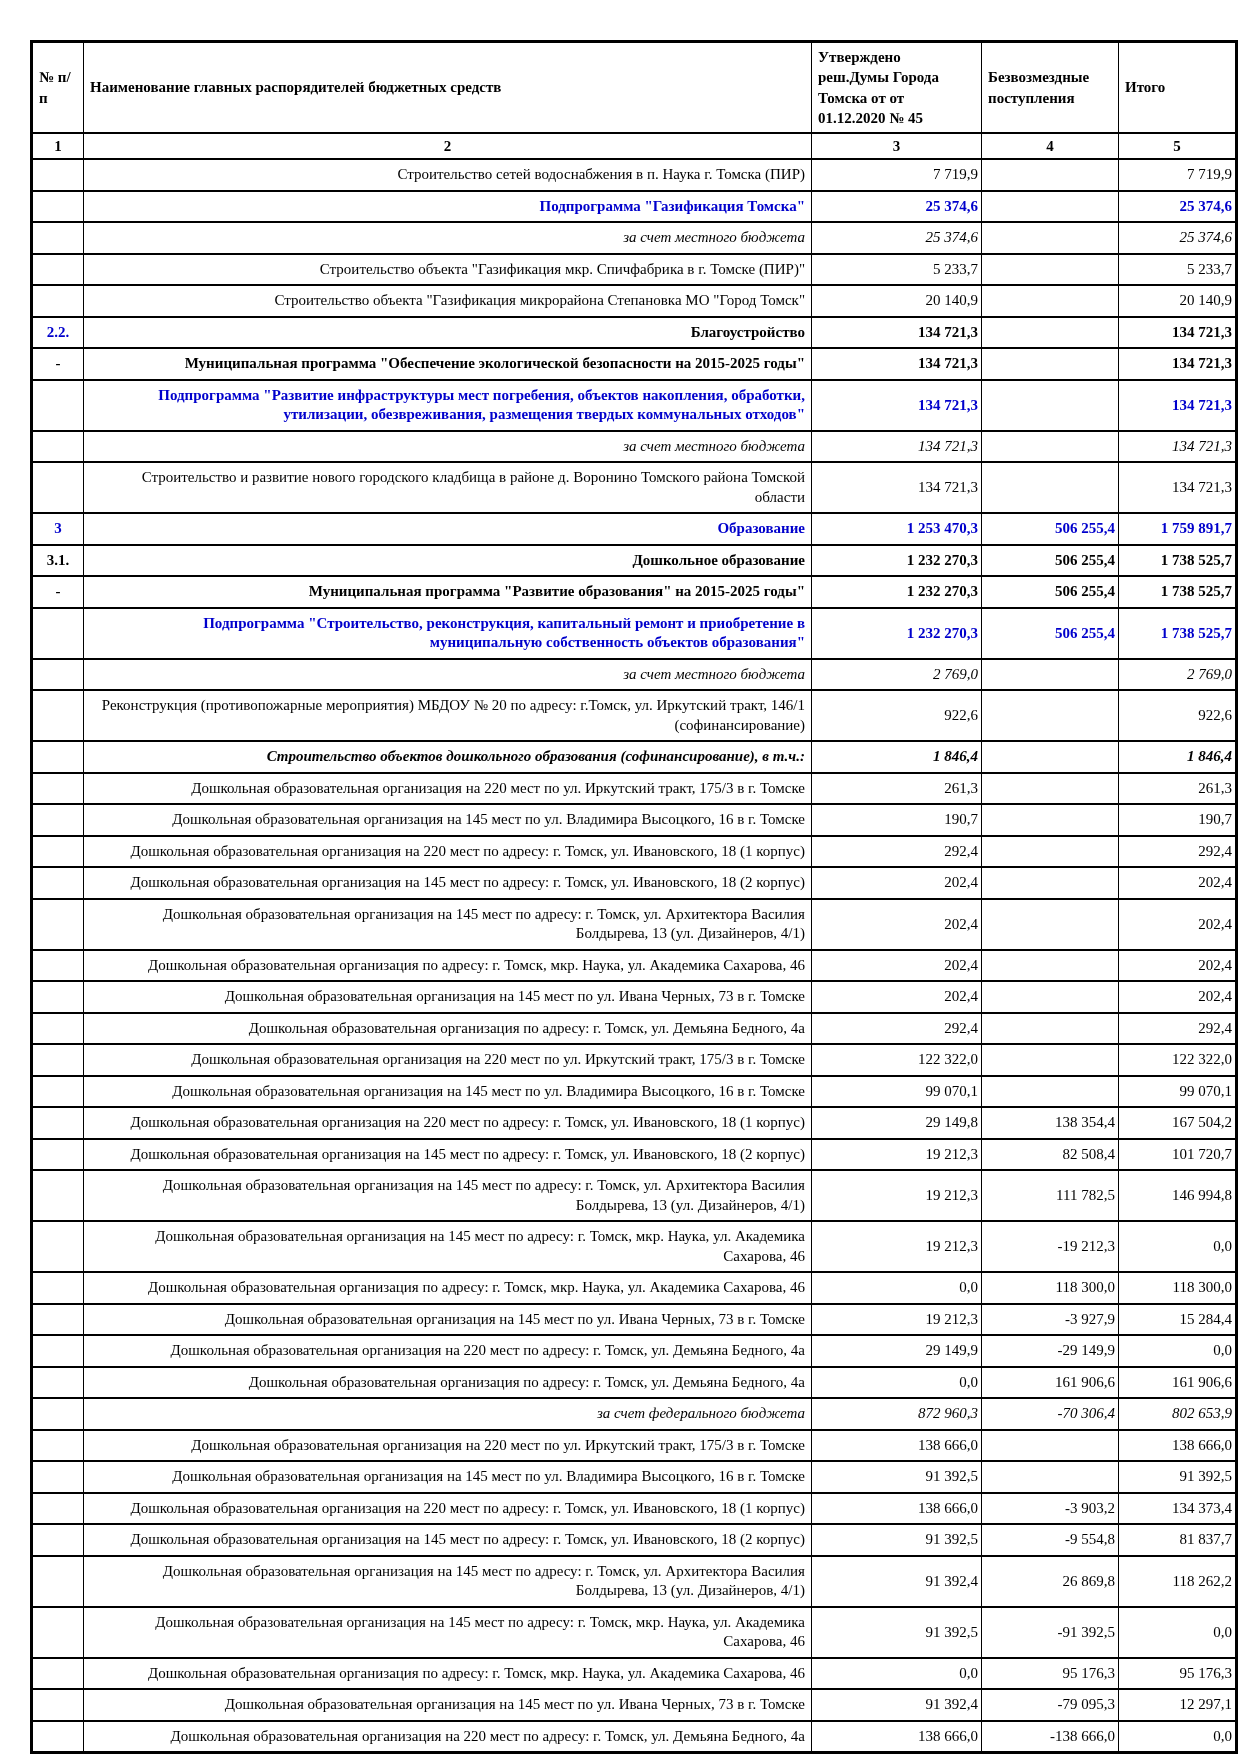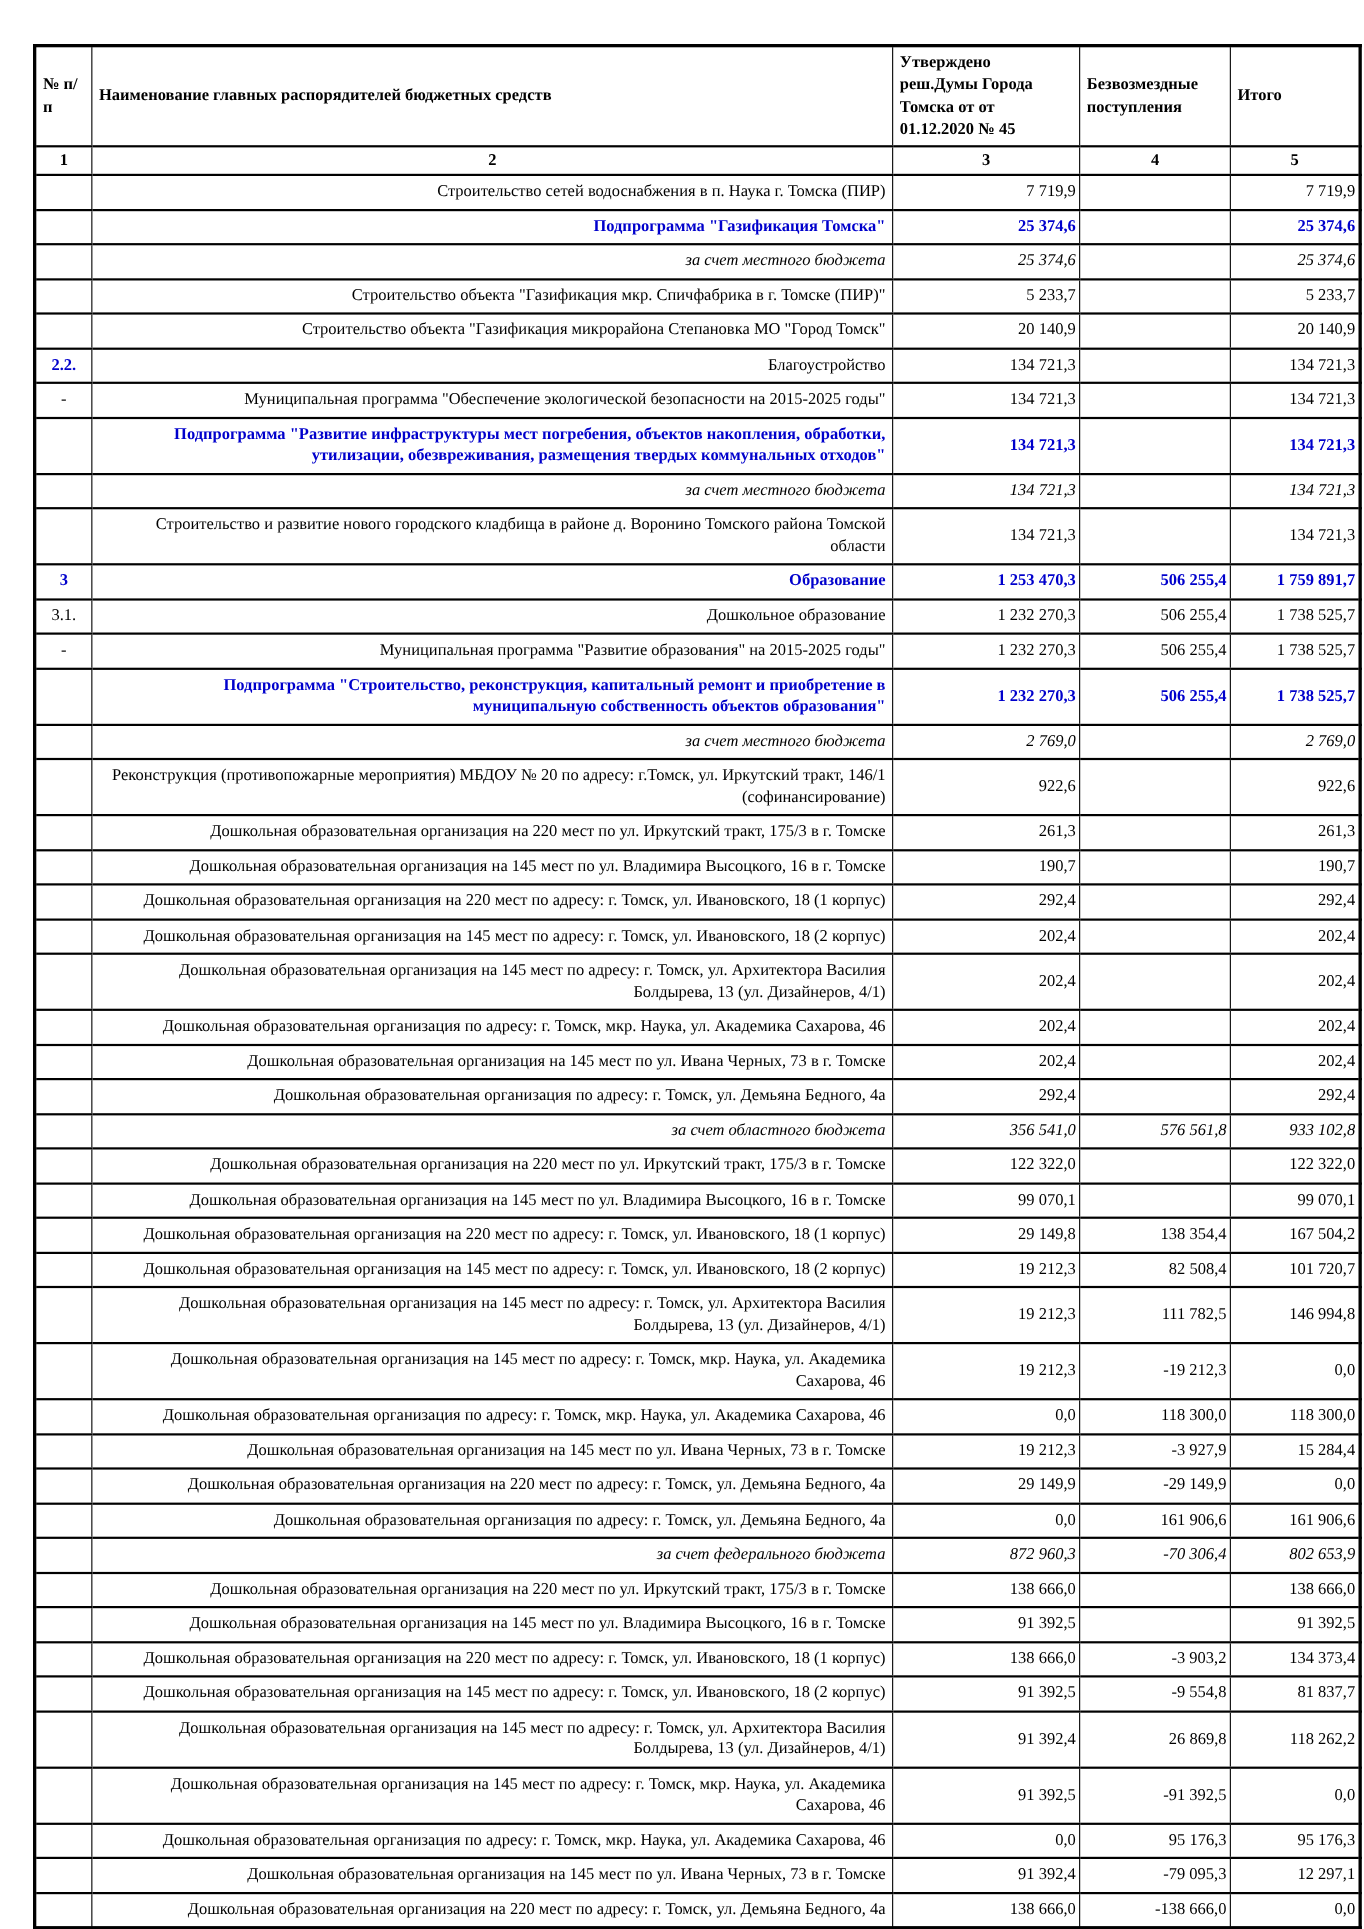--- a/index.html
+++ b/index.html
@@ -58,21 +58,21 @@
     line-height: 1.3;
     margin-top: 32px;
   }
   td.val-cell {
     text-align: right;
     padding: 5px 3px 5px 2px;
     white-space: nowrap;
   }
   
   .st-normal { font-weight: normal; }
-  .st-bold { font-weight: normal; }
+  .st-bold { font-weight: bold; }
   .st-italic { font-style: italic; }
   .st-bold-italic { font-weight: bold; font-style: italic; }
   .st-blue-bold { font-weight: bold; color: #0000cc; }
 </style>
 </head>
 <body>
 
 <div class="page">
   <table class="budget-table">
     <colgroup>
@@ -205,20 +205,27 @@
           <td class="val-cell st-italic">2 769,0</td>
         </tr>
         <tr>
           <td class="num-cell st-normal"></td>
           <td class="name-cell st-normal">Реконструкция (противопожарные мероприятия) МБДОУ № 20 по адресу: г.Томск, ул. Иркутский тракт, 146/1 (софинансирование)</td>
           <td class="val-cell st-normal">922,6</td>
           <td class="val-cell st-normal"></td>
           <td class="val-cell st-normal">922,6</td>
         </tr>
         <tr>
+          <td class="num-cell st-bold-italic"></td>
+          <td class="name-cell st-bold-italic">Строительство объектов дошкольного образования (софинансирование), в т.ч.:</td>
+          <td class="val-cell st-bold-italic">1 846,4</td>
+          <td class="val-cell st-bold-italic"></td>
+          <td class="val-cell st-bold-italic">1 846,4</td>
+        </tr>
+        <tr>
           <td class="num-cell st-normal"></td>
           <td class="name-cell st-normal">Дошкольная образовательная организация на 220 мест по ул. Иркутский тракт, 175/3 в г. Томске</td>
           <td class="val-cell st-normal">261,3</td>
           <td class="val-cell st-normal"></td>
           <td class="val-cell st-normal">261,3</td>
         </tr>
         <tr>
           <td class="num-cell st-normal"></td>
           <td class="name-cell st-normal">Дошкольная образовательная организация на 145 мест по ул. Владимира Высоцкого, 16 в г. Томске</td>
           <td class="val-cell st-normal">190,7</td>
@@ -259,27 +266,20 @@
           <td class="val-cell st-normal">202,4</td>
           <td class="val-cell st-normal"></td>
           <td class="val-cell st-normal">202,4</td>
         </tr>
         <tr>
           <td class="num-cell st-normal"></td>
           <td class="name-cell st-normal">Дошкольная образовательная организация по адресу: г. Томск, ул. Демьяна Бедного, 4а</td>
           <td class="val-cell st-normal">292,4</td>
           <td class="val-cell st-normal"></td>
           <td class="val-cell st-normal">292,4</td>
-        </tr>
-        <tr>
-          <td class="num-cell st-italic"></td>
-          <td class="name-cell st-italic">за счет областного бюджета</td>
-          <td class="val-cell st-italic">356 541,0</td>
-          <td class="val-cell st-italic">576 561,8</td>
-          <td class="val-cell st-italic">933 102,8</td>
         </tr>
         <tr>
           <td class="num-cell st-normal"></td>
           <td class="name-cell st-normal">Дошкольная образовательная организация на 220 мест по ул. Иркутский тракт, 175/3 в г. Томске</td>
           <td class="val-cell st-normal">122 322,0</td>
           <td class="val-cell st-normal"></td>
           <td class="val-cell st-normal">122 322,0</td>
         </tr>
         <tr>
           <td class="num-cell st-normal"></td>

